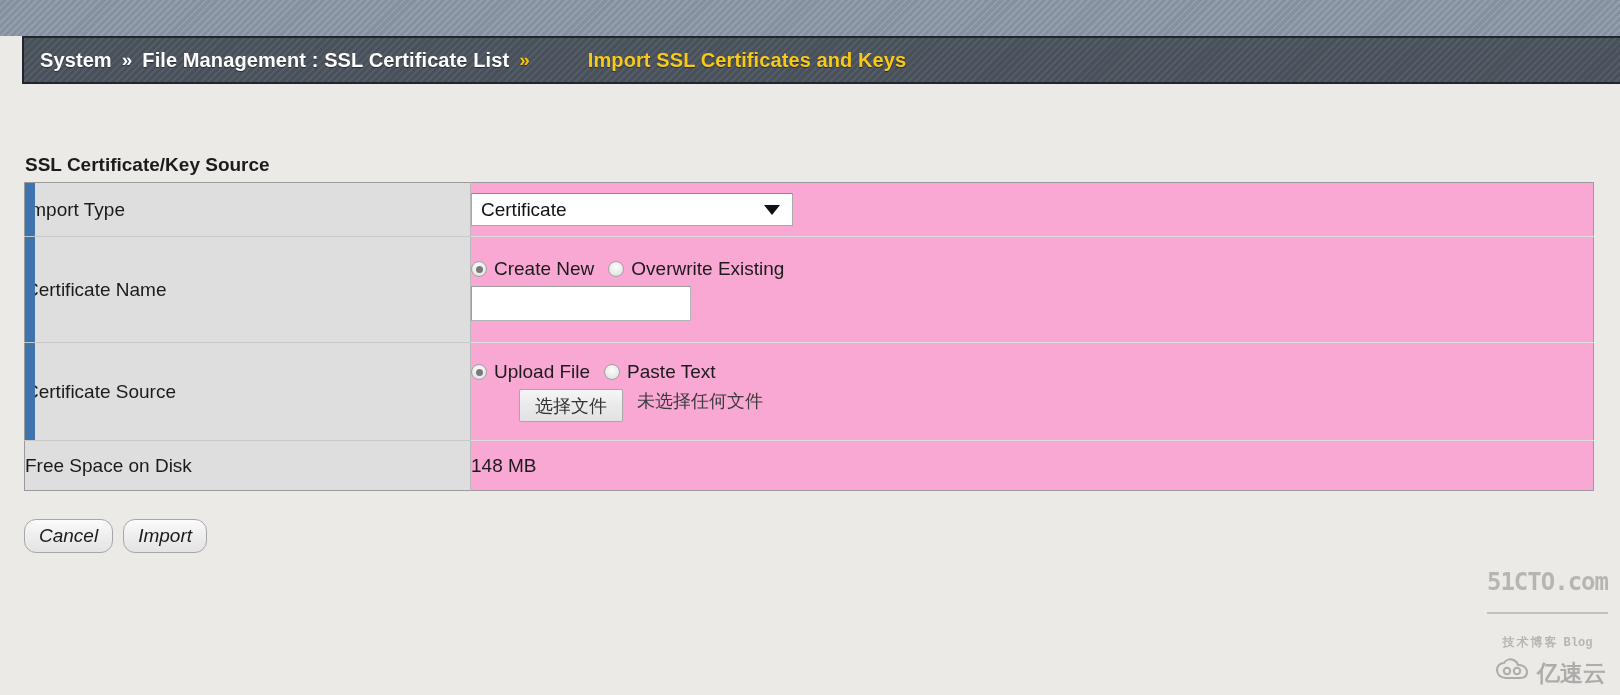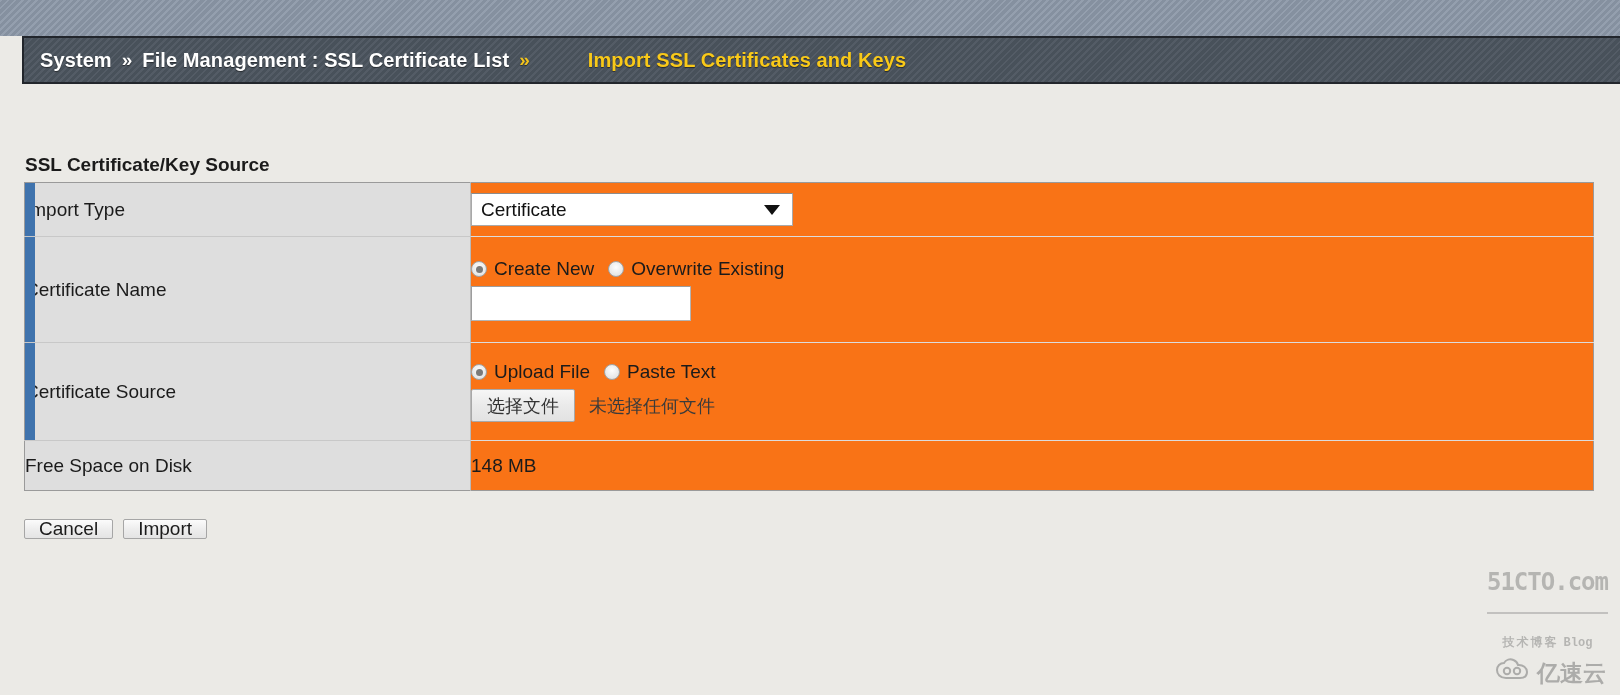--- a/index.html
+++ b/index.html
@@ -102,21 +102,21 @@
   }
   .lbl-cell.accent::before {
     content: "";
     position: absolute;
     left: 0; top: 0; bottom: 0;
     width: 10px;
     background: #3f73ad;
   }
   .val-cell {
     box-sizing: border-box;
-    background: #f97316;
+    background: #f9a8d4;
     border-bottom: 1px solid #dcdcdc;
     padding: 0 0 0 11px;
     font-size: 19px;
     color: #1b1b1b;
     margin-left: 36px;
   }
   tr.last .lbl-cell, tr.last .val-cell { border-bottom: none; }
 
   .r1 .lbl-cell, .r1 .val-cell { height: 54px; }
   .r2 .lbl-cell, .r2 .val-cell { height: 106px; }
@@ -175,21 +175,21 @@
     width: 220px; height: 35px;
     box-sizing: border-box;
     background: #ffffff;
     border: 1px solid #b4b4b4;
     border-top-color: #9d9d9d;
     border-left-color: #9d9d9d;
     display: block;
   }
 
   
-  .file-row { display: flex; align-items: center; }
+  .file-row { display: flex; align-items: flex-start; padding-left: 48px; }
   .file-btn {
     height: 33px;
     box-sizing: border-box;
     padding: 0 15px;
     background: linear-gradient(to bottom, #f6f6f6 0%, #eaeaea 50%, #e2e2e2 100%);
     border: 1px solid #a8a8a8;
     border-radius: 2px;
     font-size: 18px;
     color: #333;
     display: flex;
@@ -204,33 +204,34 @@
   }
 
   
   .actions {
     position: absolute;
     left: 24px; top: 435px;
     display: flex;
     gap: 10px;
   }
   .btn {
-    height: 20px;
+    height: 34px;
     box-sizing: border-box;
     padding: 0 14px;
     background: linear-gradient(to bottom, #fbfbfb 0%, #eeeeee 48%, #e4e4e4 100%);
     border: 1px solid #a6a6a6;
-    border-radius: 2px;
+    border-radius: 12px;
     font-size: 19px;
     color: #1b1b1b;
     font-family: "Liberation Sans", sans-serif;
     display: flex;
     align-items: center;
     justify-content: center;
     cursor: pointer;
+    font-style: italic;
   }
 
   
   .wm-cto {
     position: absolute;
     right: 12px; bottom: 44px;
     text-align: center;
     opacity: 0.42;
     user-select: none;
   }

